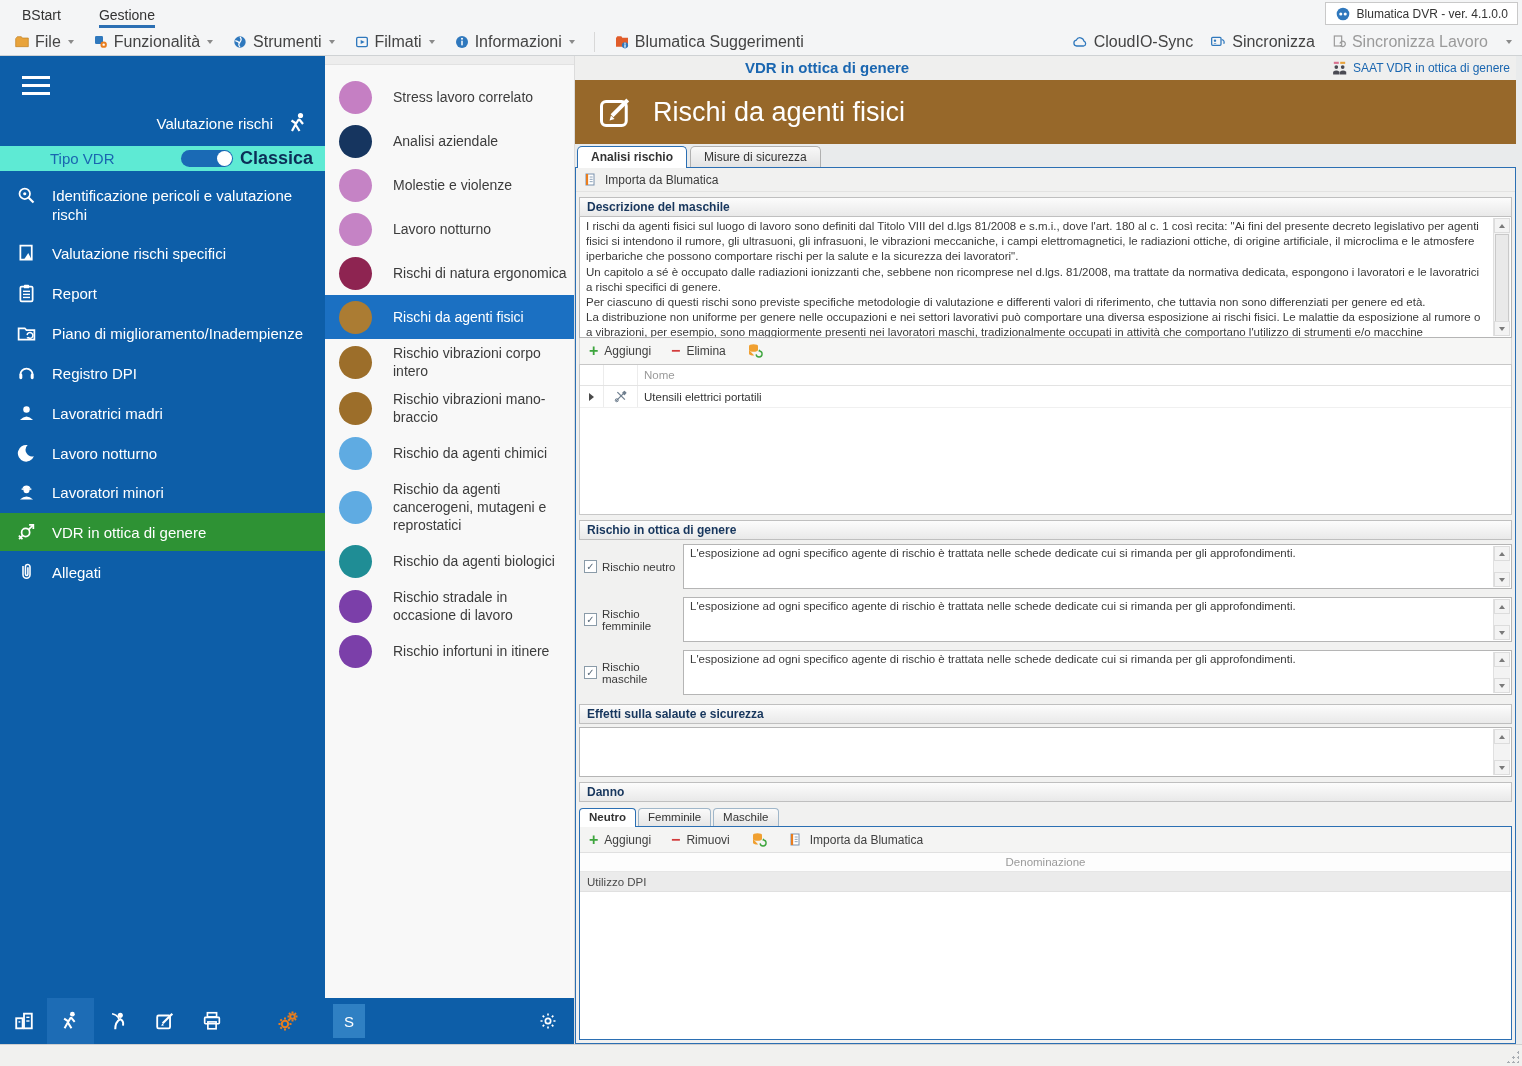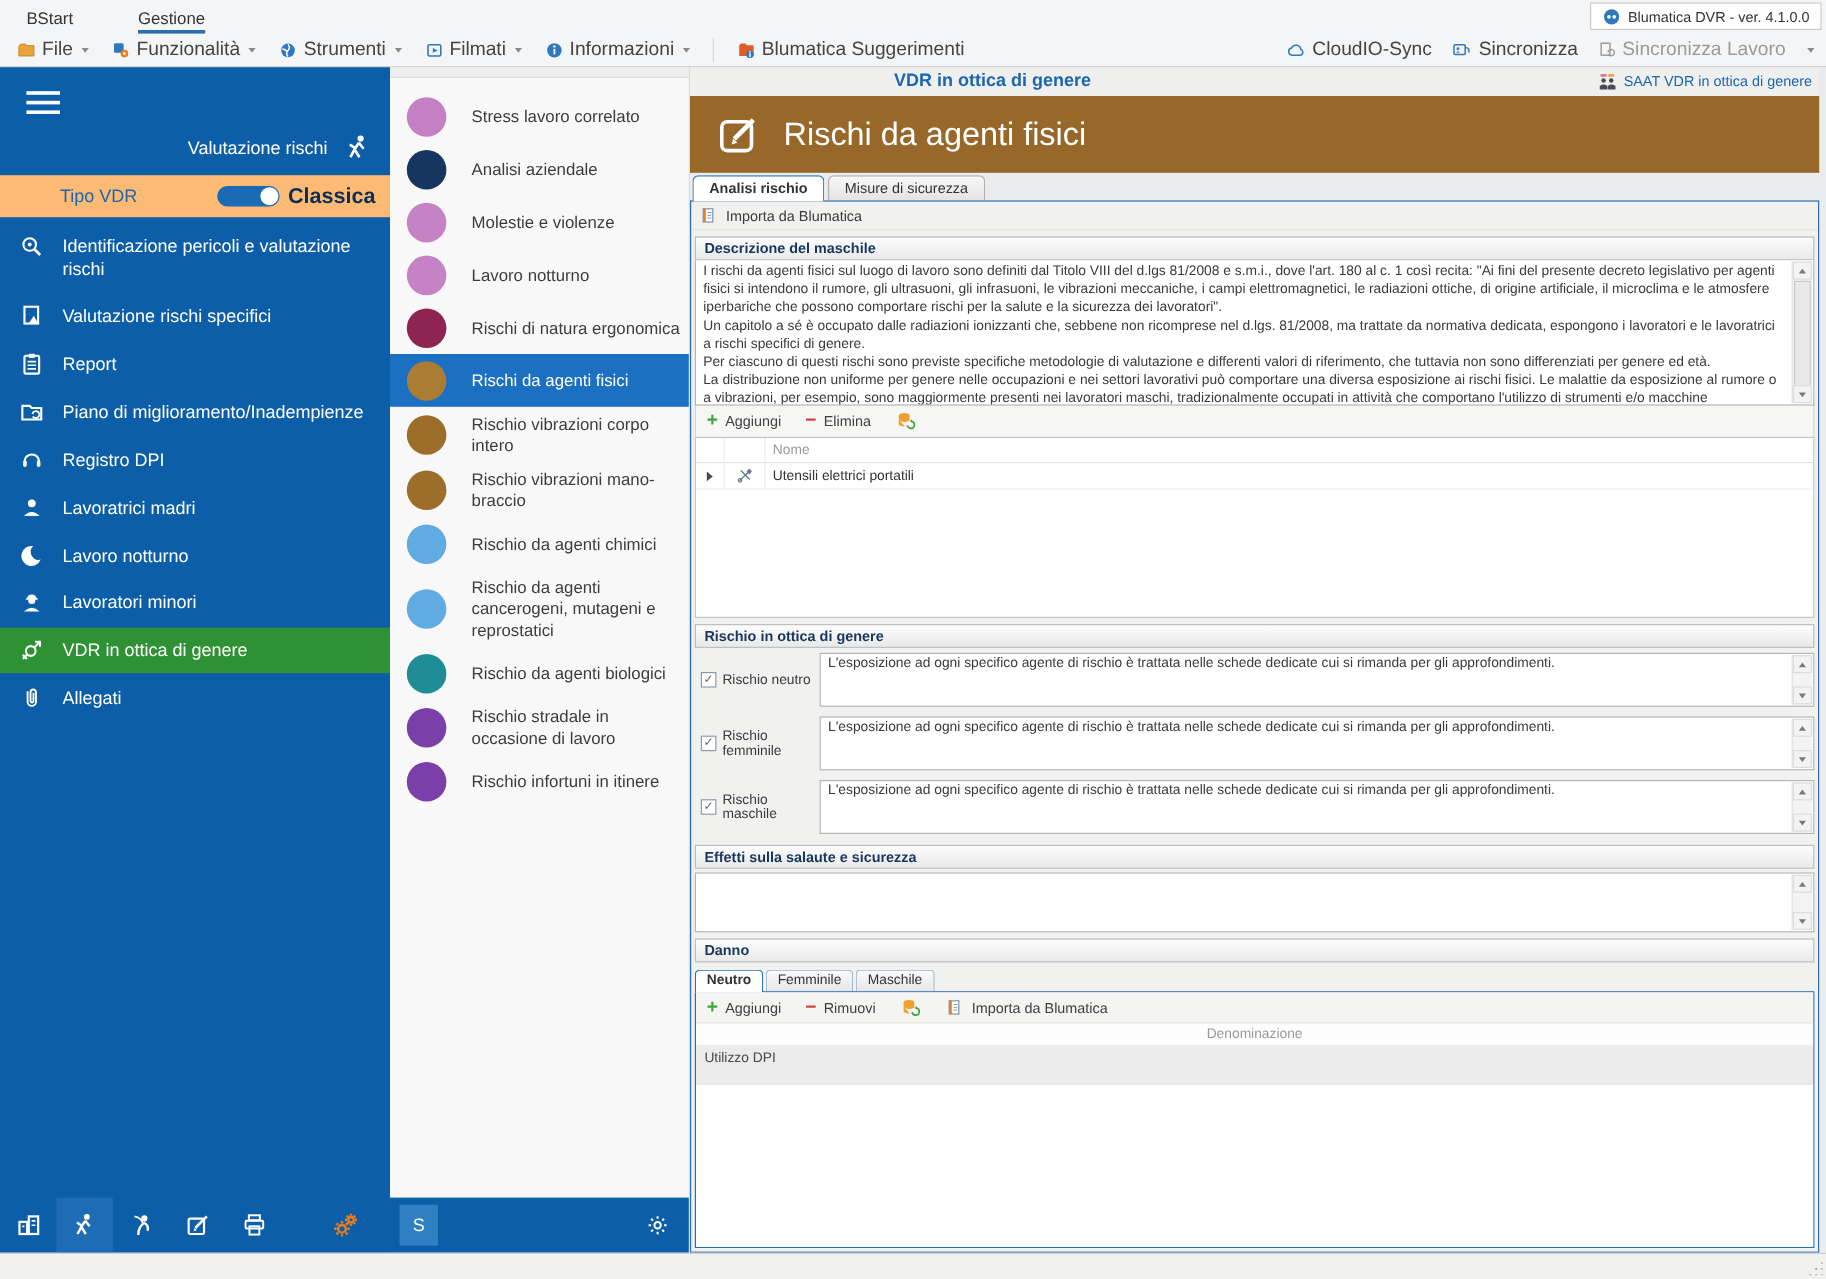--- a/index.html
+++ b/index.html
@@ -2,40 +2,40 @@
 <html><head>
 <meta charset="utf-8">
 <style>
   * { box-sizing: border-box; margin: 0; padding: 0; }
   html,body { width:1522px; height:1066px; overflow:hidden;
     font-family:"Liberation Sans","DejaVu Sans",sans-serif; background:#e9ebec; }
   .ic { display:inline-block; vertical-align:middle; }
 
   
   .tophdr { height:56px; background:#f4f5f6; border-bottom:1px solid #cfd2d4; position:relative; }
-  .menurow { height:28px; display:flex; align-items:flex-end; padding-left:22px; gap:54px; }
+  .menurow { height:28px; display:flex; align-items:flex-end; padding-left:22px; gap:38px; }
   .menutab { font-size:14px; color:#333; padding-bottom:5px; }
   .menutab.active { border-bottom:3px solid #2b6fb3; padding-bottom:2px; }
   .ribbon { height:27px; display:flex; align-items:center; padding-left:14px; gap:19px; font-size:16px; color:#444; }
   .rb-item { display:flex; align-items:center; gap:5px; }
   .dd { width:0;height:0;border-left:3.5px solid transparent;border-right:3.5px solid transparent;border-top:4px solid #8a8a8a; margin-left:2px;}
   .vsep { width:1px; height:20px; background:#d8d8d8; }
   .rb-right { margin-left:auto; display:flex; align-items:center; gap:16px; padding-right:10px; }
   .disabled-txt { color:#9a9a9a; }
   .appbadge { position:absolute; right:4px; top:2px; height:23px; background:#fff; border:1px solid #c9c9c9; display:flex; align-items:center; gap:6px; padding:0 9px; font-size:12px; color:#333; }
 
   
   .approw { display:flex; height:988px; }
 
   
   .sidebar { width:325px; background:#0d5ea8; position:relative; flex:none; }
   .burger { margin:20px 0 0 22px; width:28px; }
   .burger div { height:3px; background:#fff; margin-bottom:5px; }
   .sb-title { height:46px; display:flex; align-items:center; justify-content:flex-end; gap:14px; padding-right:14px; color:#fff; font-size:15px; }
-  .tipo-row { height:35px; background:#fdba74; display:flex; align-items:center; padding:0 12px 0 50px; margin-bottom:5px; }
+  .tipo-row { height:25px; background:#5eead4; display:flex; align-items:center; padding:0 12px 0 50px; margin-bottom:5px; }
   .tipo-lbl { color:#1a66b0; font-size:15px; }
   .toggle { margin-left:auto; width:52px; height:17px; background:#1a6ab5; border-radius:9px; position:relative; }
   .knob { position:absolute; right:1px; top:1px; width:15px; height:15px; background:#fff; border-radius:50%; }
   .tog-val { color:#0b2e57; font-weight:bold; font-size:18px; margin-left:7px; }
   .sb-item { display:flex; align-items:flex-start; padding:8px 8px 8px 0; color:#fff; font-size:15px; margin-bottom:2px; }
   .sb-item.active { background:#2e9234; }
   .sb-ico { width:52px; flex:none; display:flex; justify-content:center; padding-top:1px; color:#fff; }
   .sb-label { line-height:19px; padding-top:2px; }
   .sb-bottom { position:absolute; bottom:0; left:0; right:0; height:46px; display:flex; align-items:center; color:#fff; }
   .sbb { width:47px; height:46px; display:flex; align-items:center; justify-content:center; }
@@ -93,21 +93,21 @@
   .chk { width:13px; height:13px; flex:none; background:#fff; border:1px solid #8a9ba8; color:#5a6b7a; font-size:10px; line-height:11px; text-align:center; }
   .smallbox { flex:1; background:#fff; border:1px solid #b5b5b5; height:45px; position:relative; padding:2px 24px 2px 6px; font-size:11.5px; color:#3a3a3a; }
   .effettibox { margin:3px 3px 0; background:#fff; border:1px solid #b5b5b5; height:50px; position:relative; }
   .dtabs { display:flex; margin:3px 3px 0; gap:2px; align-items:flex-end; height:21px; }
   .dtab { padding:2px 9px 3px; font-size:11.5px; color:#333; border-radius:4px 4px 0 0;
     background:linear-gradient(#fafafa,#e6e6e6); border:1px solid #9fb6c9; border-bottom:none; }
   .dtab.active { background:#fff; font-weight:bold; position:relative; z-index:2; margin-bottom:-1px; padding-bottom:4px; border:1px solid #2b6fb3; border-bottom:none; }
   .dannobox { flex:1; margin:0 3px 3px; border:1px solid #2b6fb3; background:#fff; display:flex; flex-direction:column; }
   .dannobox .mini-tb { margin:0; border:none; border-bottom:1px solid #e0e0e0; background:#f4f4f3; }
   .den-head { height:19px; line-height:19px; text-align:center; color:#9a9a9a; font-size:11.5px; border-bottom:1px solid #e6e6e6; background:#fdfdfd; }
-  .den-row { height:32px; line-height:20px; background:#ebebeb; font-size:11.5px; color:#4a4a4a; padding-left:7px; border-bottom:1px solid #e0e0e0; }
+  .den-row { height:20px; line-height:20px; background:#ebebeb; font-size:11.5px; color:#4a4a4a; padding-left:7px; border-bottom:1px solid #e0e0e0; }
   .den-fill { flex:1; background:#fff; }
 
   
   .statusbar { height:22px; background:#f1f1ef; border-top:1px solid #cfcfcf; position:relative; }
   .grip { position:absolute; right:3px; bottom:3px; width:13px; height:13px;
     background-image:radial-gradient(#a8adb2 1.2px, transparent 1.3px); background-size:5px 5px;
     clip-path:polygon(100% 0,100% 100%,0 100%); }
 </style>
 </head>
 <body>

